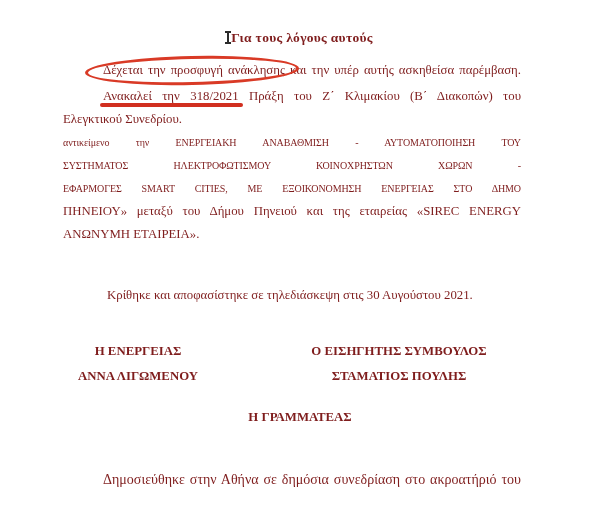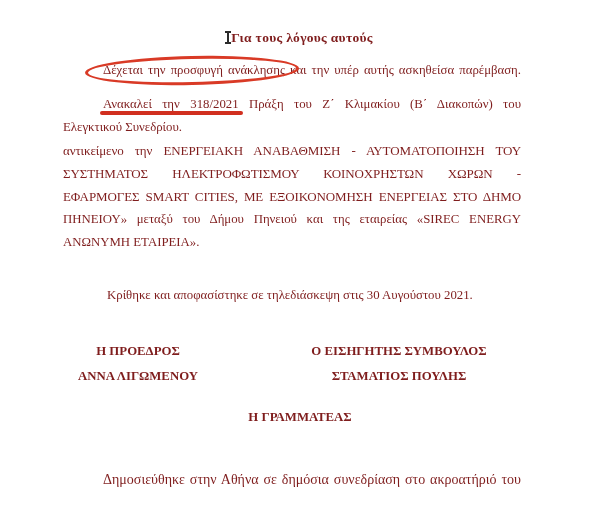--- a/index.html
+++ b/index.html
@@ -19,22 +19,22 @@
     content:""; position:absolute; left:-2px; width:6px; height:2px; background:#2b2b2b;
   }
   .cursor::before { top:0; } .cursor::after { bottom:0; }
   .flow { position:absolute; left:63px; top:59px; width:458px; font-size:12.8px; }
   .line {
     line-height:23px; height:23px; overflow:visible;
     text-align:justify; text-align-last:justify;
   }
   .line.lastline { text-align-last:left; }
   .line.indent { text-indent:40px; }
-  .caps { font-size:13px; letter-spacing:-0.1px; }
-  .pgap { margin-top:11px; }
+  .caps { font-size:10px; letter-spacing:-0.1px; }
+  .pgap { margin-top:3px; }
   .rel { position:relative; white-space:nowrap; }
   .ellipse-mark {
     position:absolute; border:3px solid #d93a26; border-radius:50%;
     pointer-events:none;
   }
   .e1 { left:-18px; right:-14px; top:-7px; bottom:-8px; transform:rotate(-1.2deg); }
   .e2 { left:-10px; right:-18px; top:-4px; bottom:-4px; border-width:2px; transform:rotate(-0.6deg); }
   .uline-mark {
     position:absolute; height:4px; background:#d12f1f; border-radius:2px;
     left:-3px; right:-4px; bottom:-4px; pointer-events:none;
@@ -67,21 +67,21 @@
     <div class="line caps">ΣΥΣΤΗΜΑΤΟΣ ΗΛΕΚΤΡΟΦΩΤΙΣΜΟΥ ΚΟΙΝΟΧΡΗΣΤΩΝ ΧΩΡΩΝ -</div>
     <div class="line caps">ΕΦΑΡΜΟΓΕΣ SMART CITIES, ΜΕ ΕΞΟΙΚΟΝΟΜΗΣΗ ΕΝΕΡΓΕΙΑΣ ΣΤΟ ΔΗΜΟ</div>
     <div class="line">ΠΗΝΕΙΟΥ» μεταξύ του Δήμου Πηνειού και της εταιρείας «SIREC ENERGY</div>
     <div class="line lastline">ΑΝΩΝΥΜΗ ΕΤΑΙΡΕΙΑ».</div>
 
   </div>
 
   <div class="p4">Κρίθηκε και αποφασίστηκε σε τηλεδιάσκεψη στις 30 Αυγούστου 2021.</div>
 
   <div class="sig sig-left">
-    <div>Η ΠΡΟΕΔΡΟΣ</div>
+    <div>Η ΕΝΕΡΓΕΙΑΣ</div>
     <div>ΑΝΝΑ ΛΙΓΩΜΕΝΟΥ</div>
   </div>
   <div class="sig sig-right">
     <div>Ο ΕΙΣΗΓΗΤΗΣ ΣΥΜΒΟΥΛΟΣ</div>
     <div>ΣΤΑΜΑΤΙΟΣ ΠΟΥΛΗΣ</div>
   </div>
   <div class="sig sig-center">
     <div>Η ΓΡΑΜΜΑΤΕΑΣ</div>
   </div>
 

